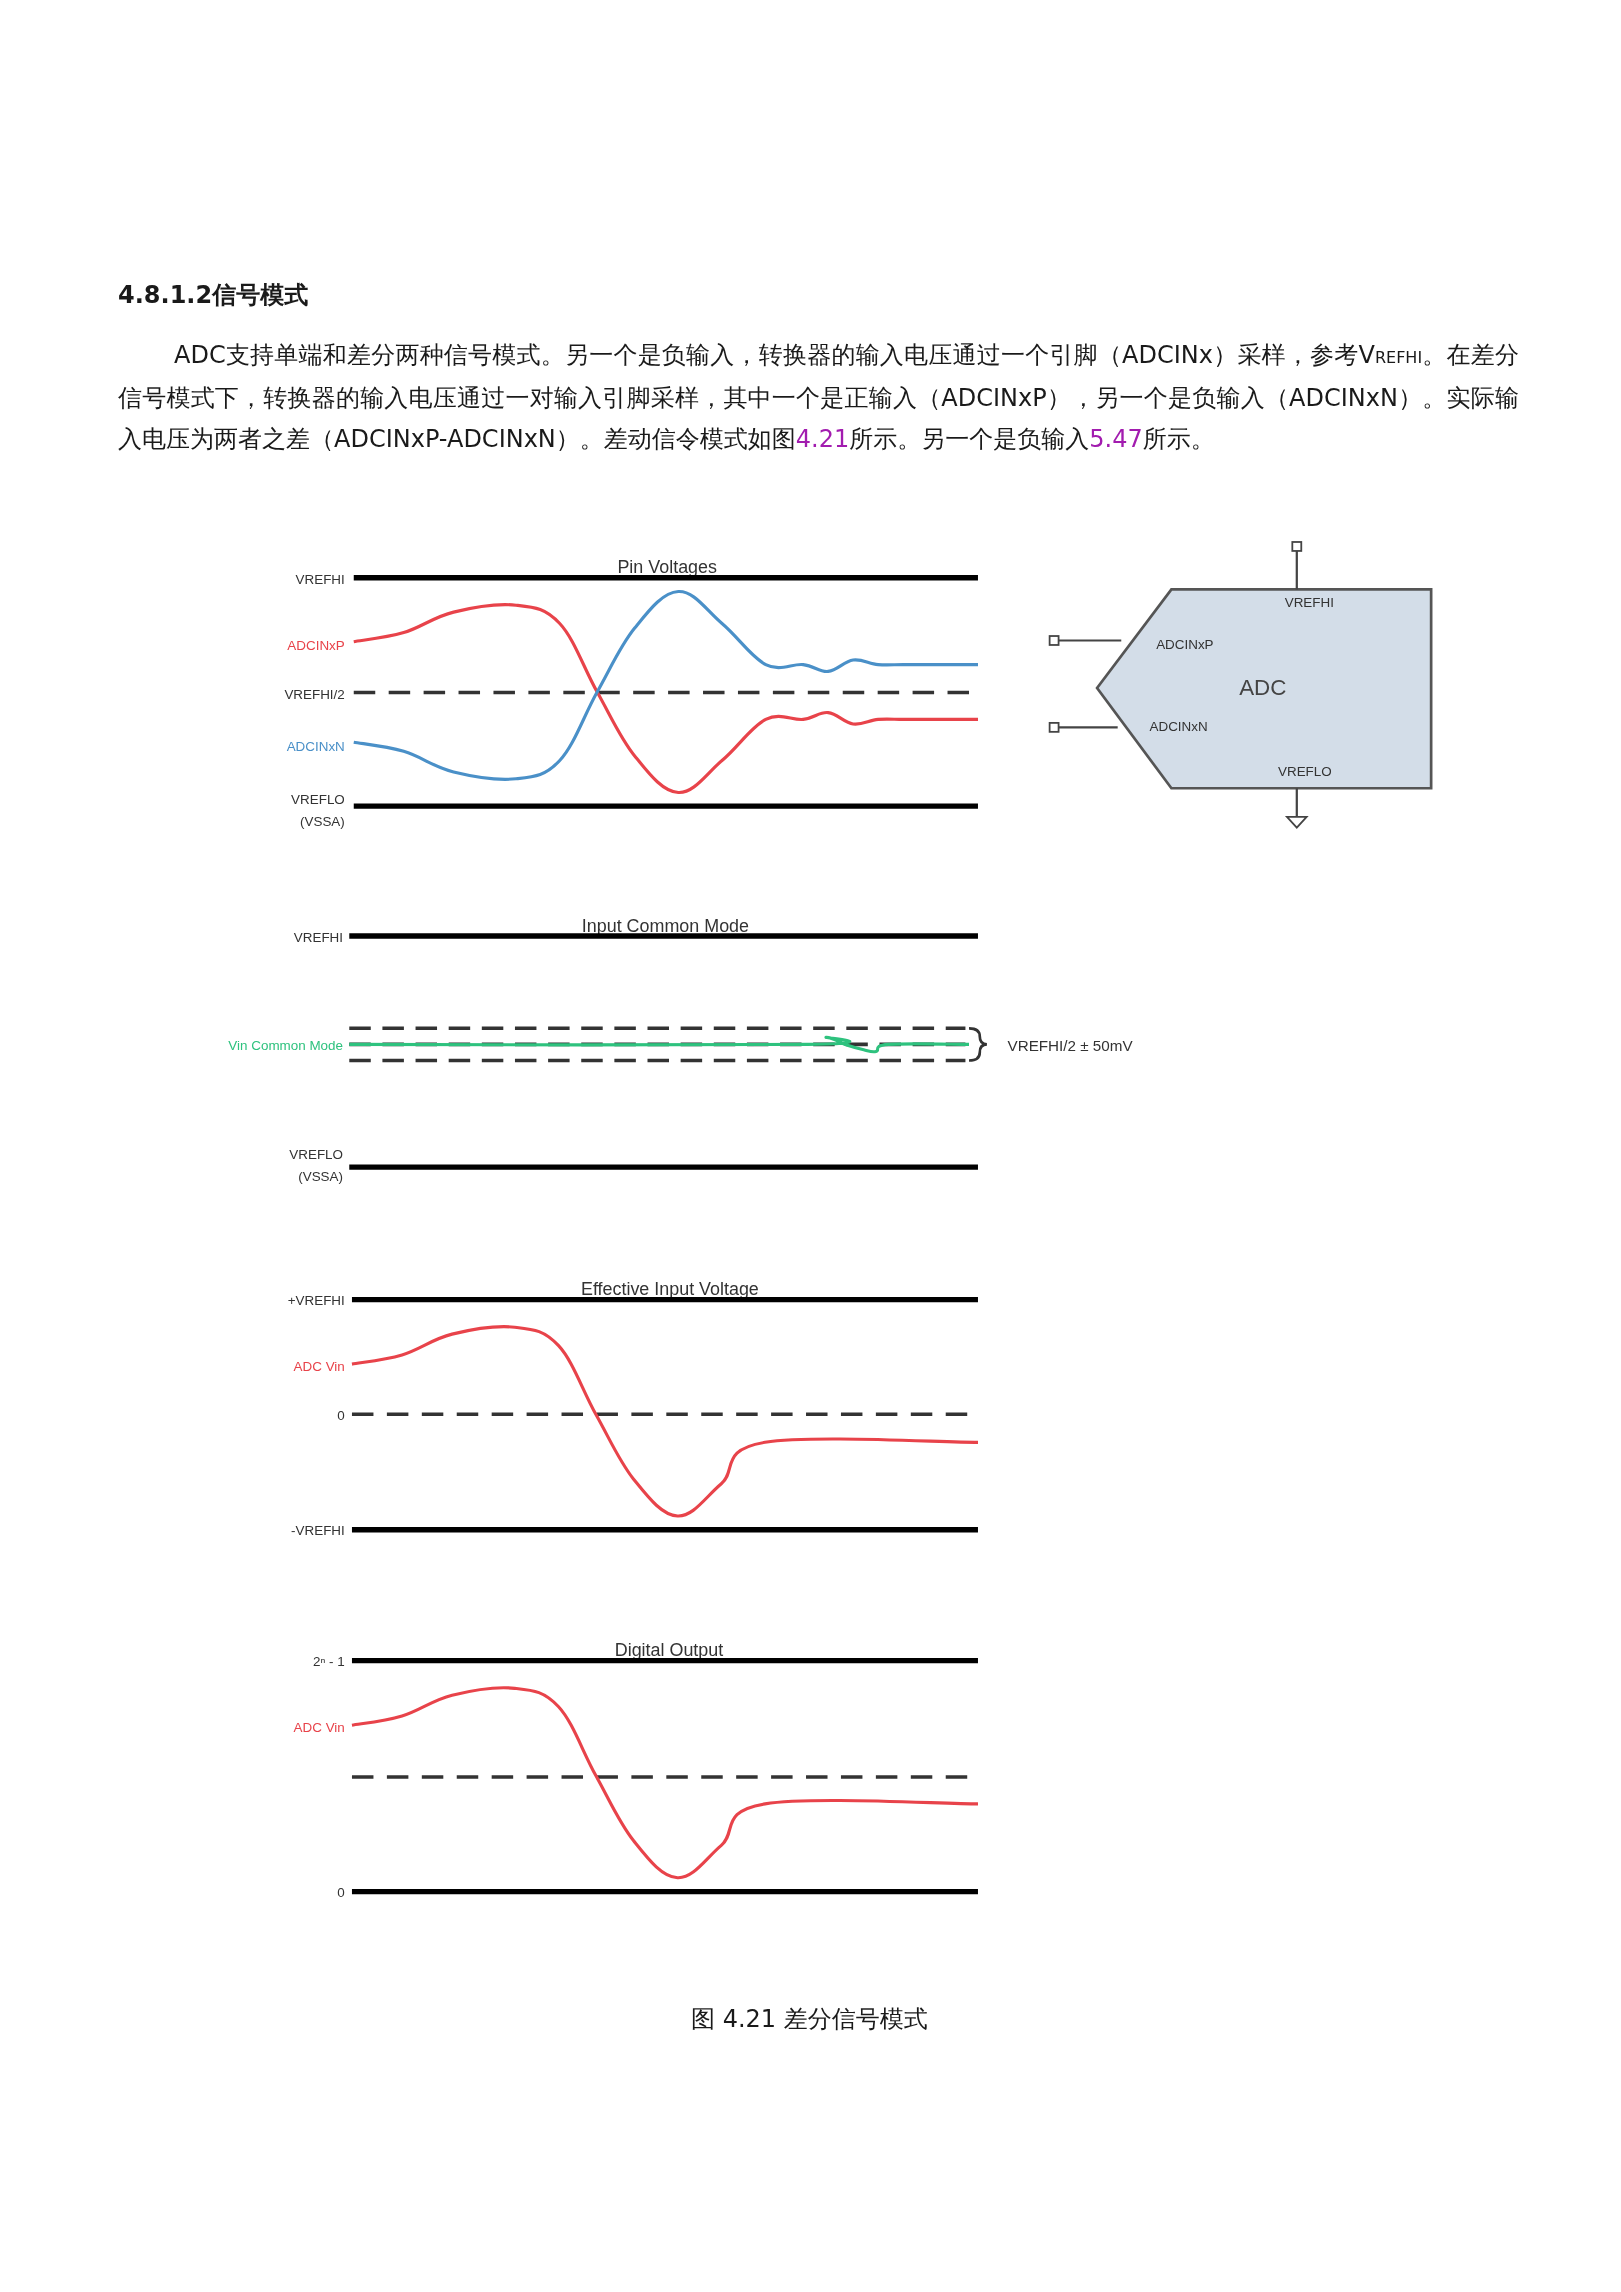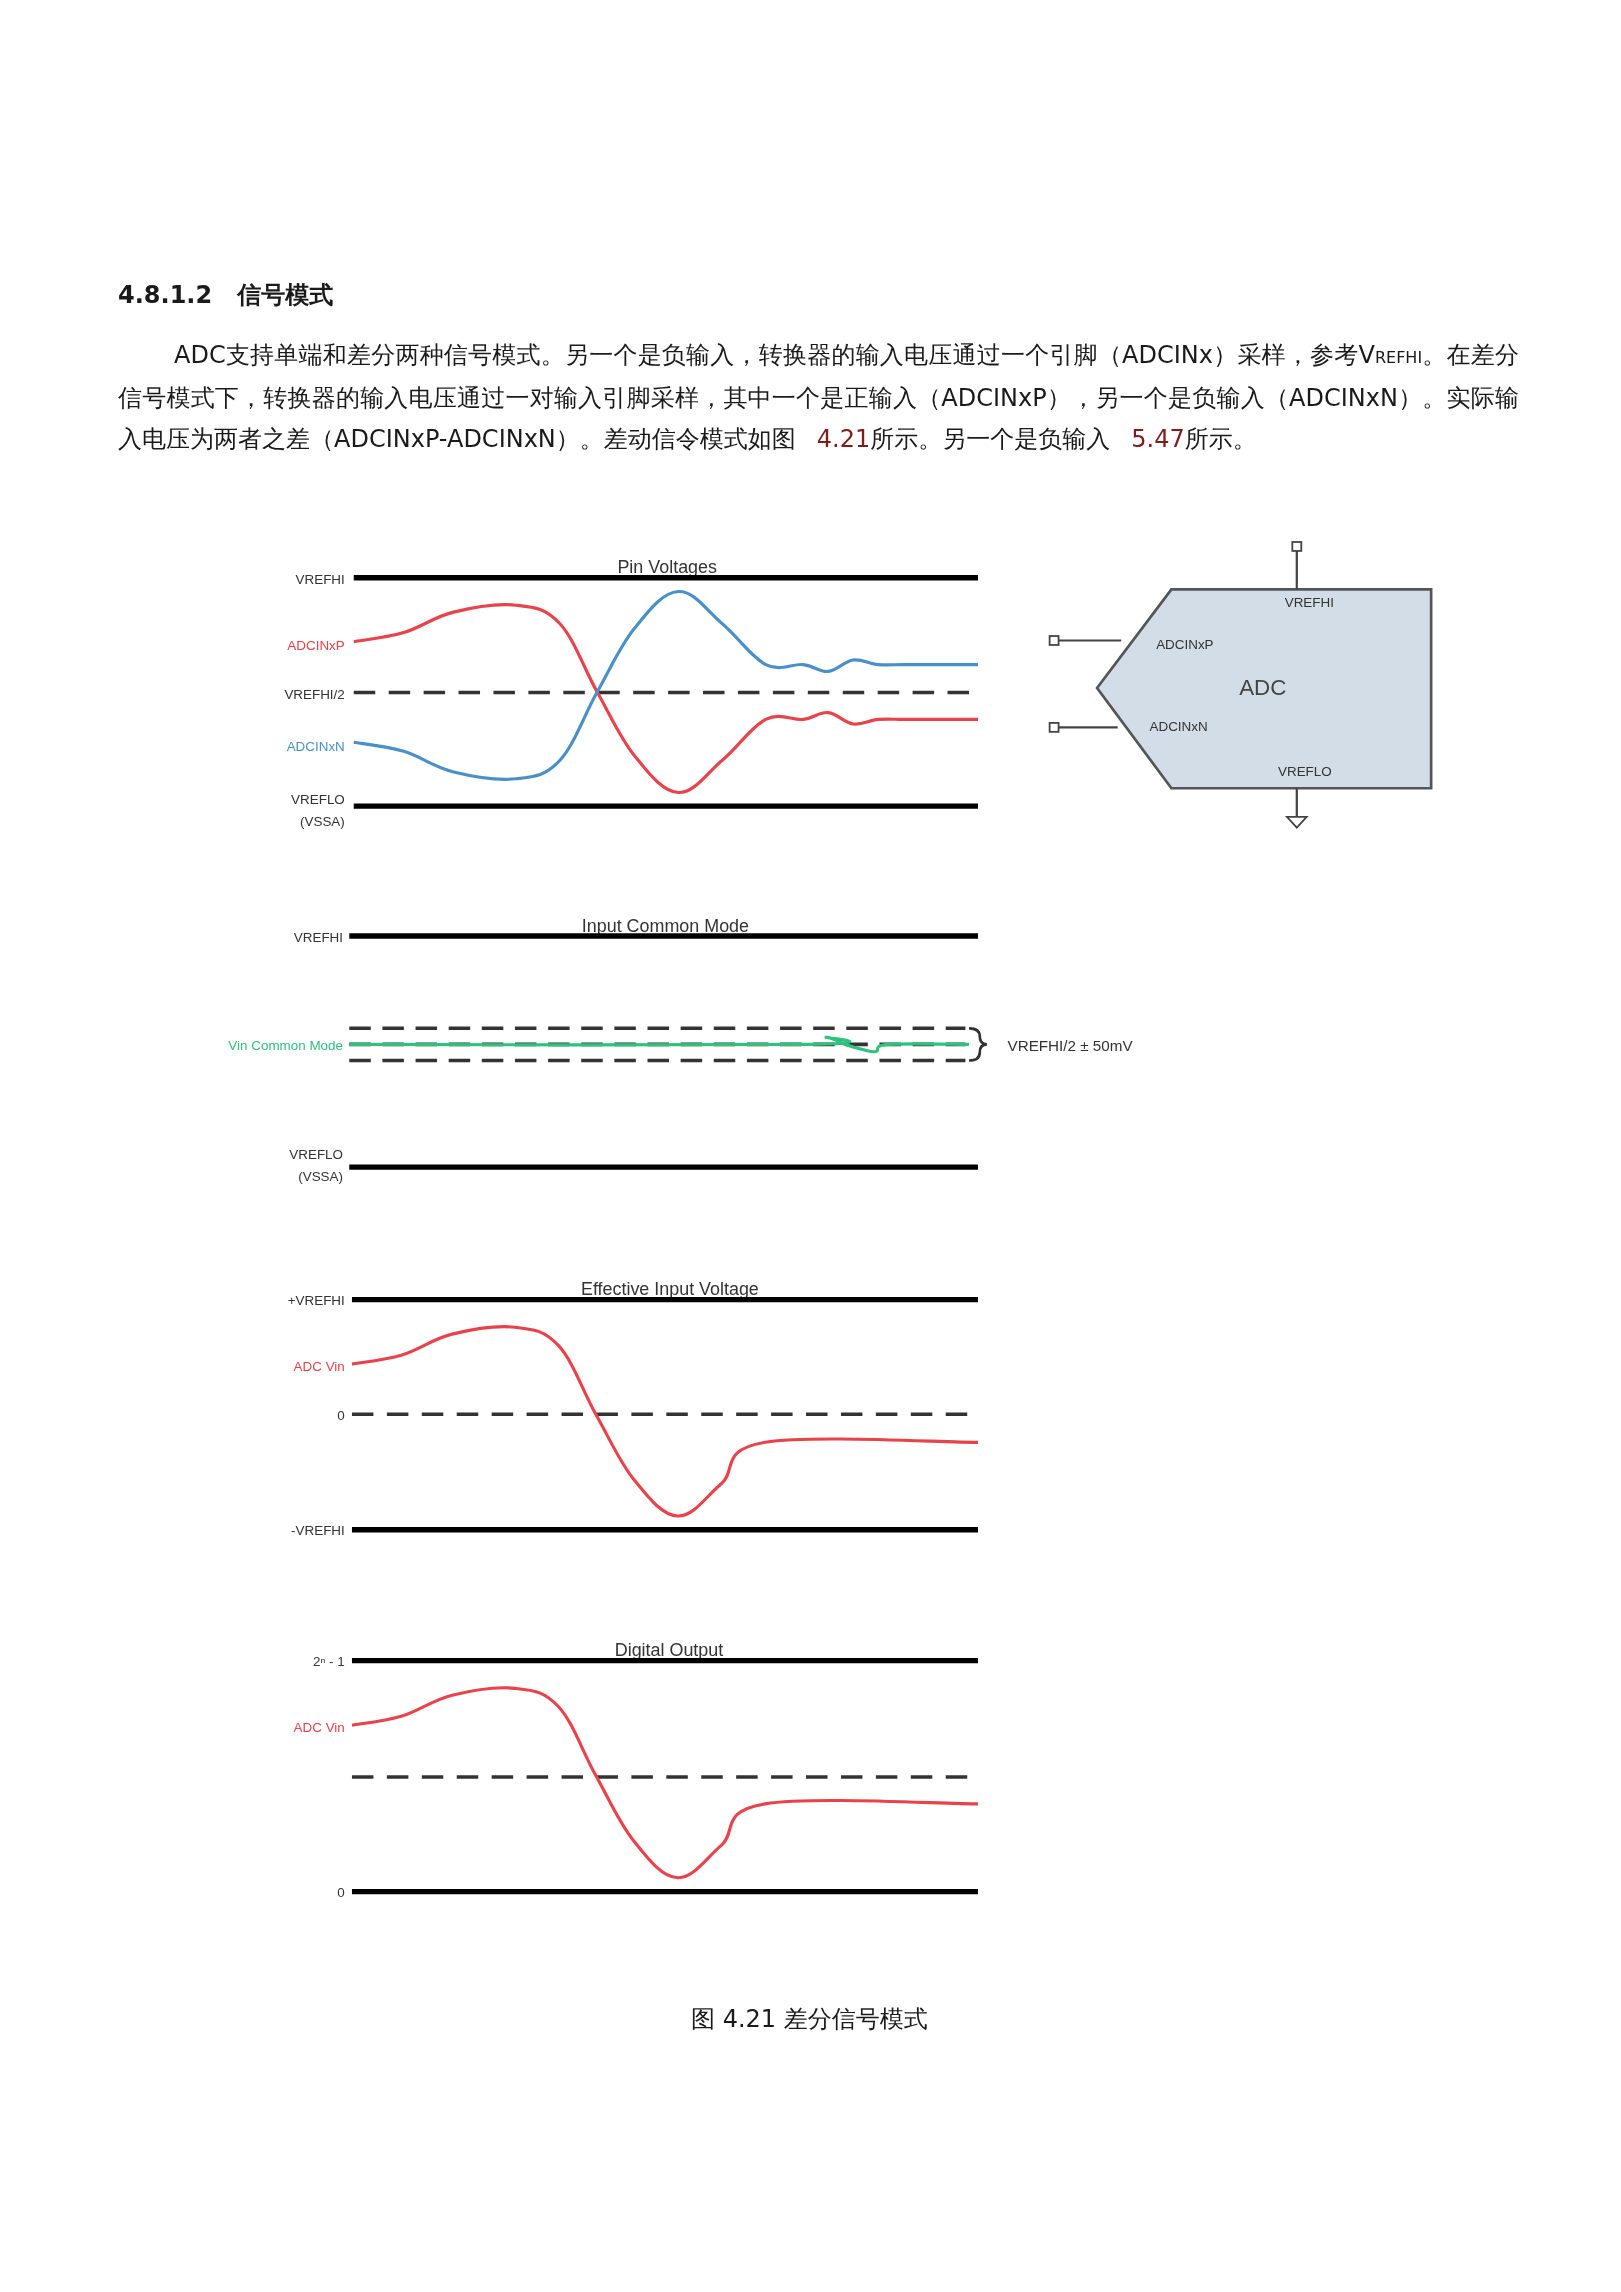--- a/index.html
+++ b/index.html
@@ -1,23 +1,23 @@
 <!DOCTYPE html>
 <html style="font-size:14.3px"><head>
 <meta charset="utf-8">
 <style>
   html, body { margin: 0; padding: 0; background: #ffffff; }
   body { width: 1621px; height: 2293px; position: relative; overflow: hidden;
          font-family: "DejaVu Sans", "Liberation Sans", sans-serif; color: #1a1a1a; }
   .heading { position: absolute; left: 118px; top: 279px; font-size: 24px; font-weight: bold; }
-  .heading .num { margin-right: 25px; }
+  .heading .num { }
   .para { position: absolute; left: 118px; width: 1401px; top: 335px;
           font-size: 24px; line-height: 41px; text-align: justify; text-indent: 56px; }
   .para .sub { font-size: 16px; }
-  .para .ref { color: #7f1d1d; margin-left: 21px; }
+  .para .ref { color: #a21caf; }
   .figure { position: absolute; left: 0; top: 0; }
   .caption { position: absolute; left: 691px; top: 1955px; font-size: 24px; margin-top: 48px; }
   svg text { font-family: "Liberation Sans", "DejaVu Sans", sans-serif; }
 </style>
 </head>
 <body>
 
 <div class="heading">
   <span class="num">4.8.1.2</span><span>信号模式</span>
 </div>

